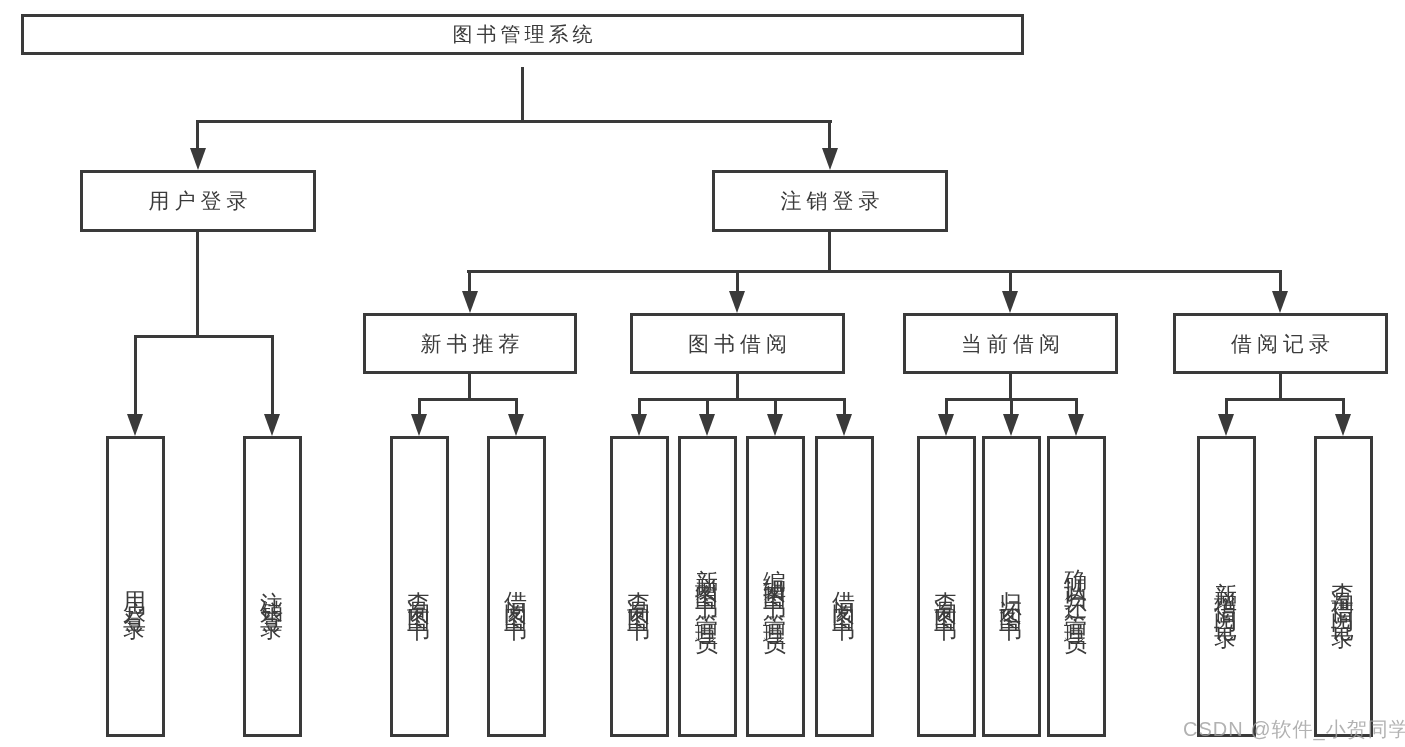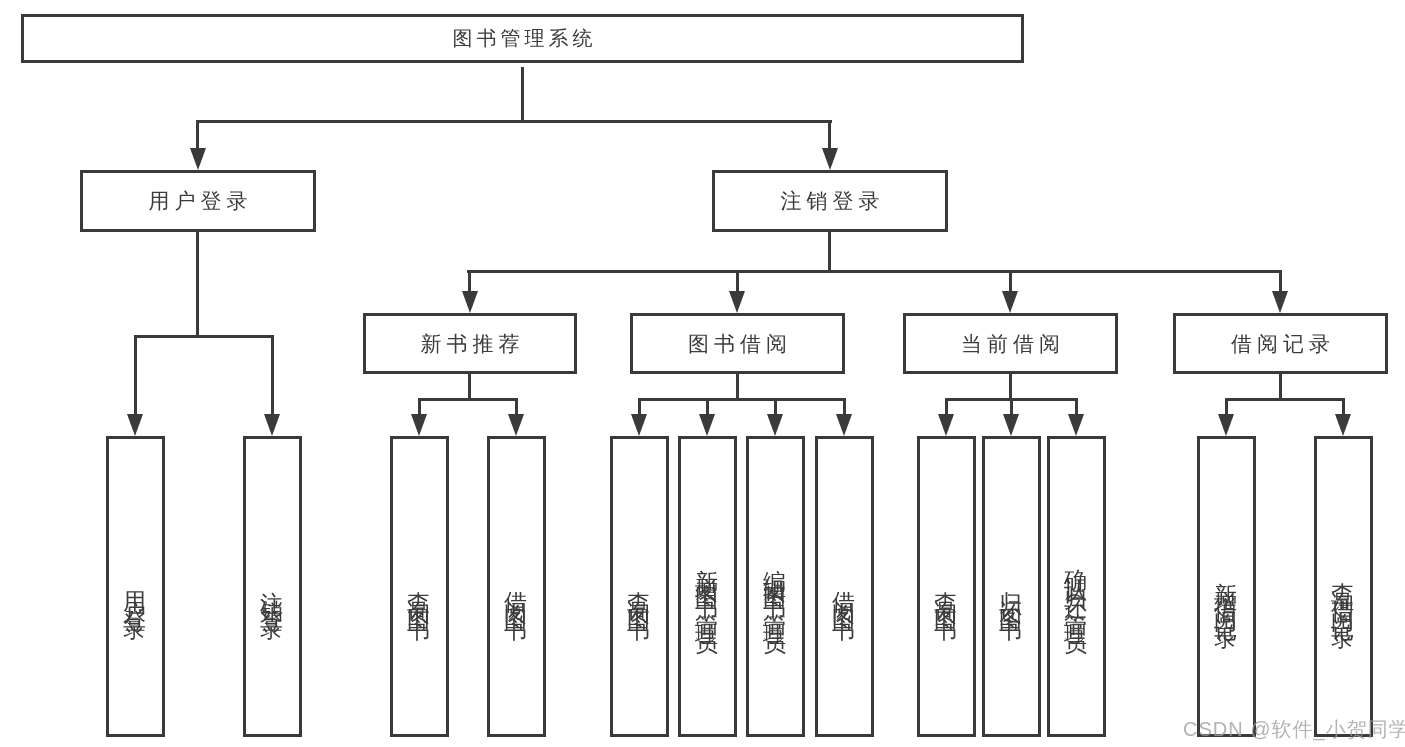--- a/index.html
+++ b/index.html
@@ -38,21 +38,21 @@
     position:absolute;left:1183px;top:716px;
     font-size:20px;color:#9f9f9f;opacity:.8;
     letter-spacing:1px;white-space:nowrap;z-index:5;
   }
 </style>
 </head>
 <body>
 
 <div id="canvas">
 
-  <div class="node rootnode" style="left:21px;top:14px;width:1003px;height:49px;">图书管理系统</div>
+  <div class="node rootnode" style="left:21px;top:14px;width:1003px;height:41px;">图书管理系统</div>
 
   <div class="vl" style="left:521px;top:67px;height:53px;"></div>
   <div class="hl" style="left:196px;top:120px;width:636px;"></div>
   <div class="vl" style="left:196px;top:120px;height:28px;"></div>
   <div class="ar" style="left:190px;top:148px;"></div>
   <div class="vl" style="left:828px;top:120px;height:28px;"></div>
   <div class="ar" style="left:822px;top:148px;"></div>
 
   <div class="node hnode" style="left:80px;top:170px;width:236px;height:62px;">用户登录</div>
   <div class="node hnode" style="left:712px;top:170px;width:236px;height:62px;">注销登录</div>

